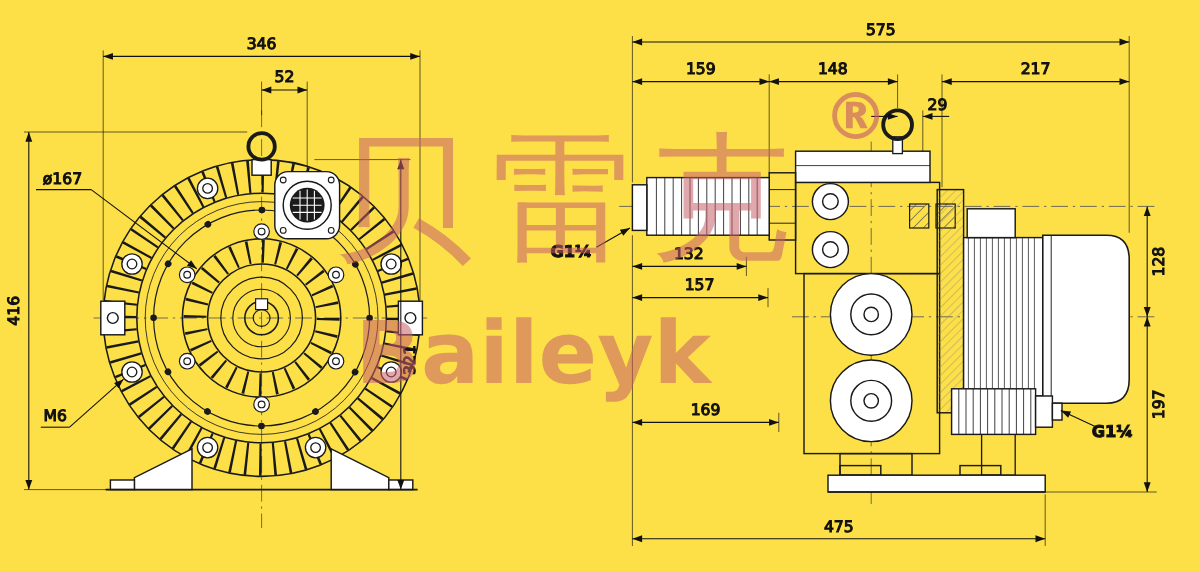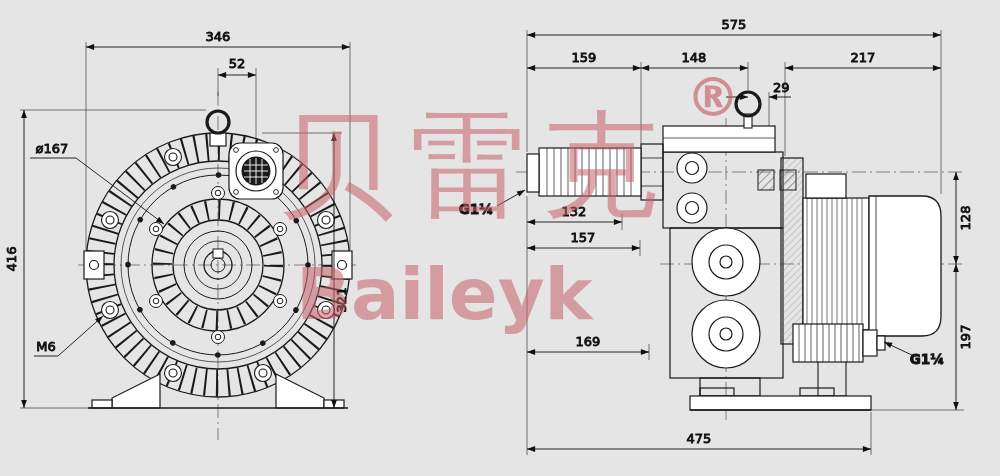--- a/index.html
+++ b/index.html
@@ -1,16 +1,16 @@
 <!DOCTYPE html>
 <html><head>
 <meta charset="utf-8">
 <style>
   html,body{margin:0;padding:0;background:#fff;}
-  .stage{position:relative;width:1000px;height:476px;background:#e5e5e5;overflow:hidden;
+  .stage{position:relative;width:1000px;height:476px;background:#fde047;overflow:hidden;
          font-family:"DejaVu Sans",sans-serif;}
   .stage svg{position:absolute;left:0;top:0;}
   svg text{font-family:"DejaVu Sans",sans-serif;font-size:13px;fill:#111;}
   svg text.port{font-size:13.5px;font-weight:bold;}
   .watermark{position:absolute;left:0;top:0;width:100%;height:100%;pointer-events:none;z-index:3;}
   .wm-cjk{position:absolute;left:278px;top:88px;font-size:116px;font-weight:400;
           letter-spacing:16px;color:rgba(198,95,105,0.55);white-space:nowrap;}
   .wm-latin{position:absolute;left:296px;top:252px;font-size:72px;font-weight:700;
           color:rgba(198,95,105,0.55);white-space:nowrap;}
   .wm-reg{position:absolute;left:686px;top:66px;font-size:54px;font-weight:700;

